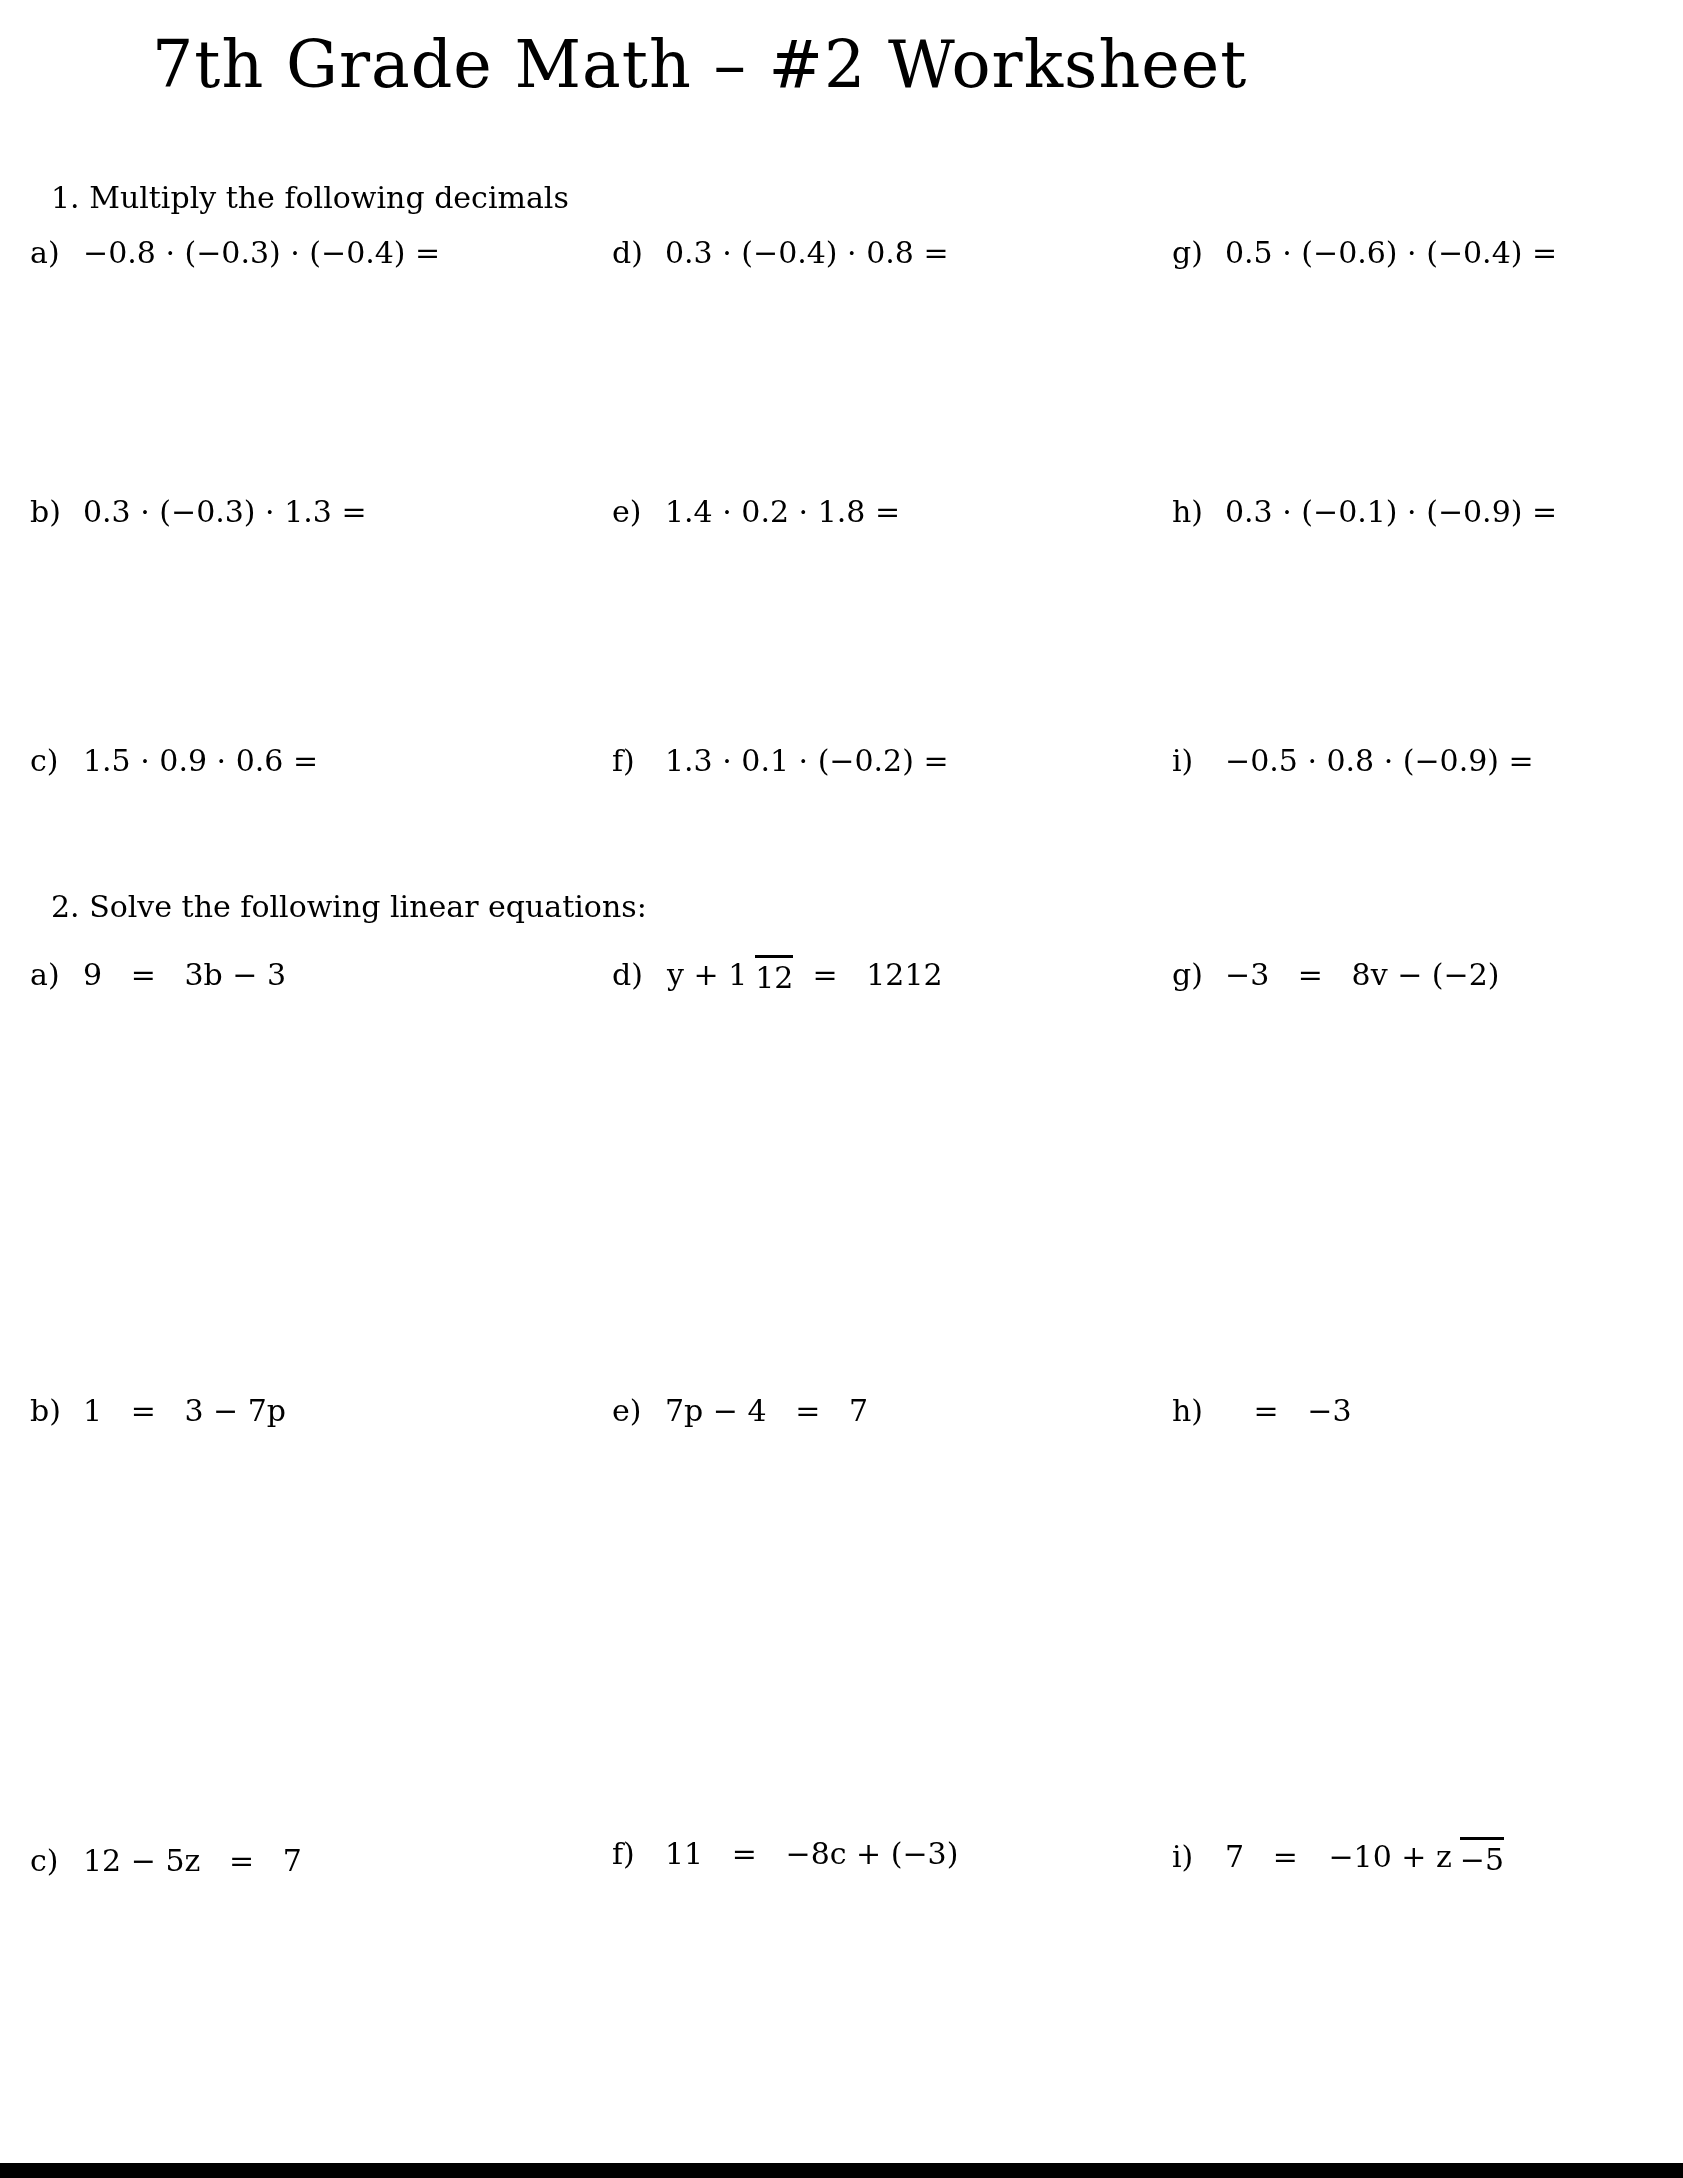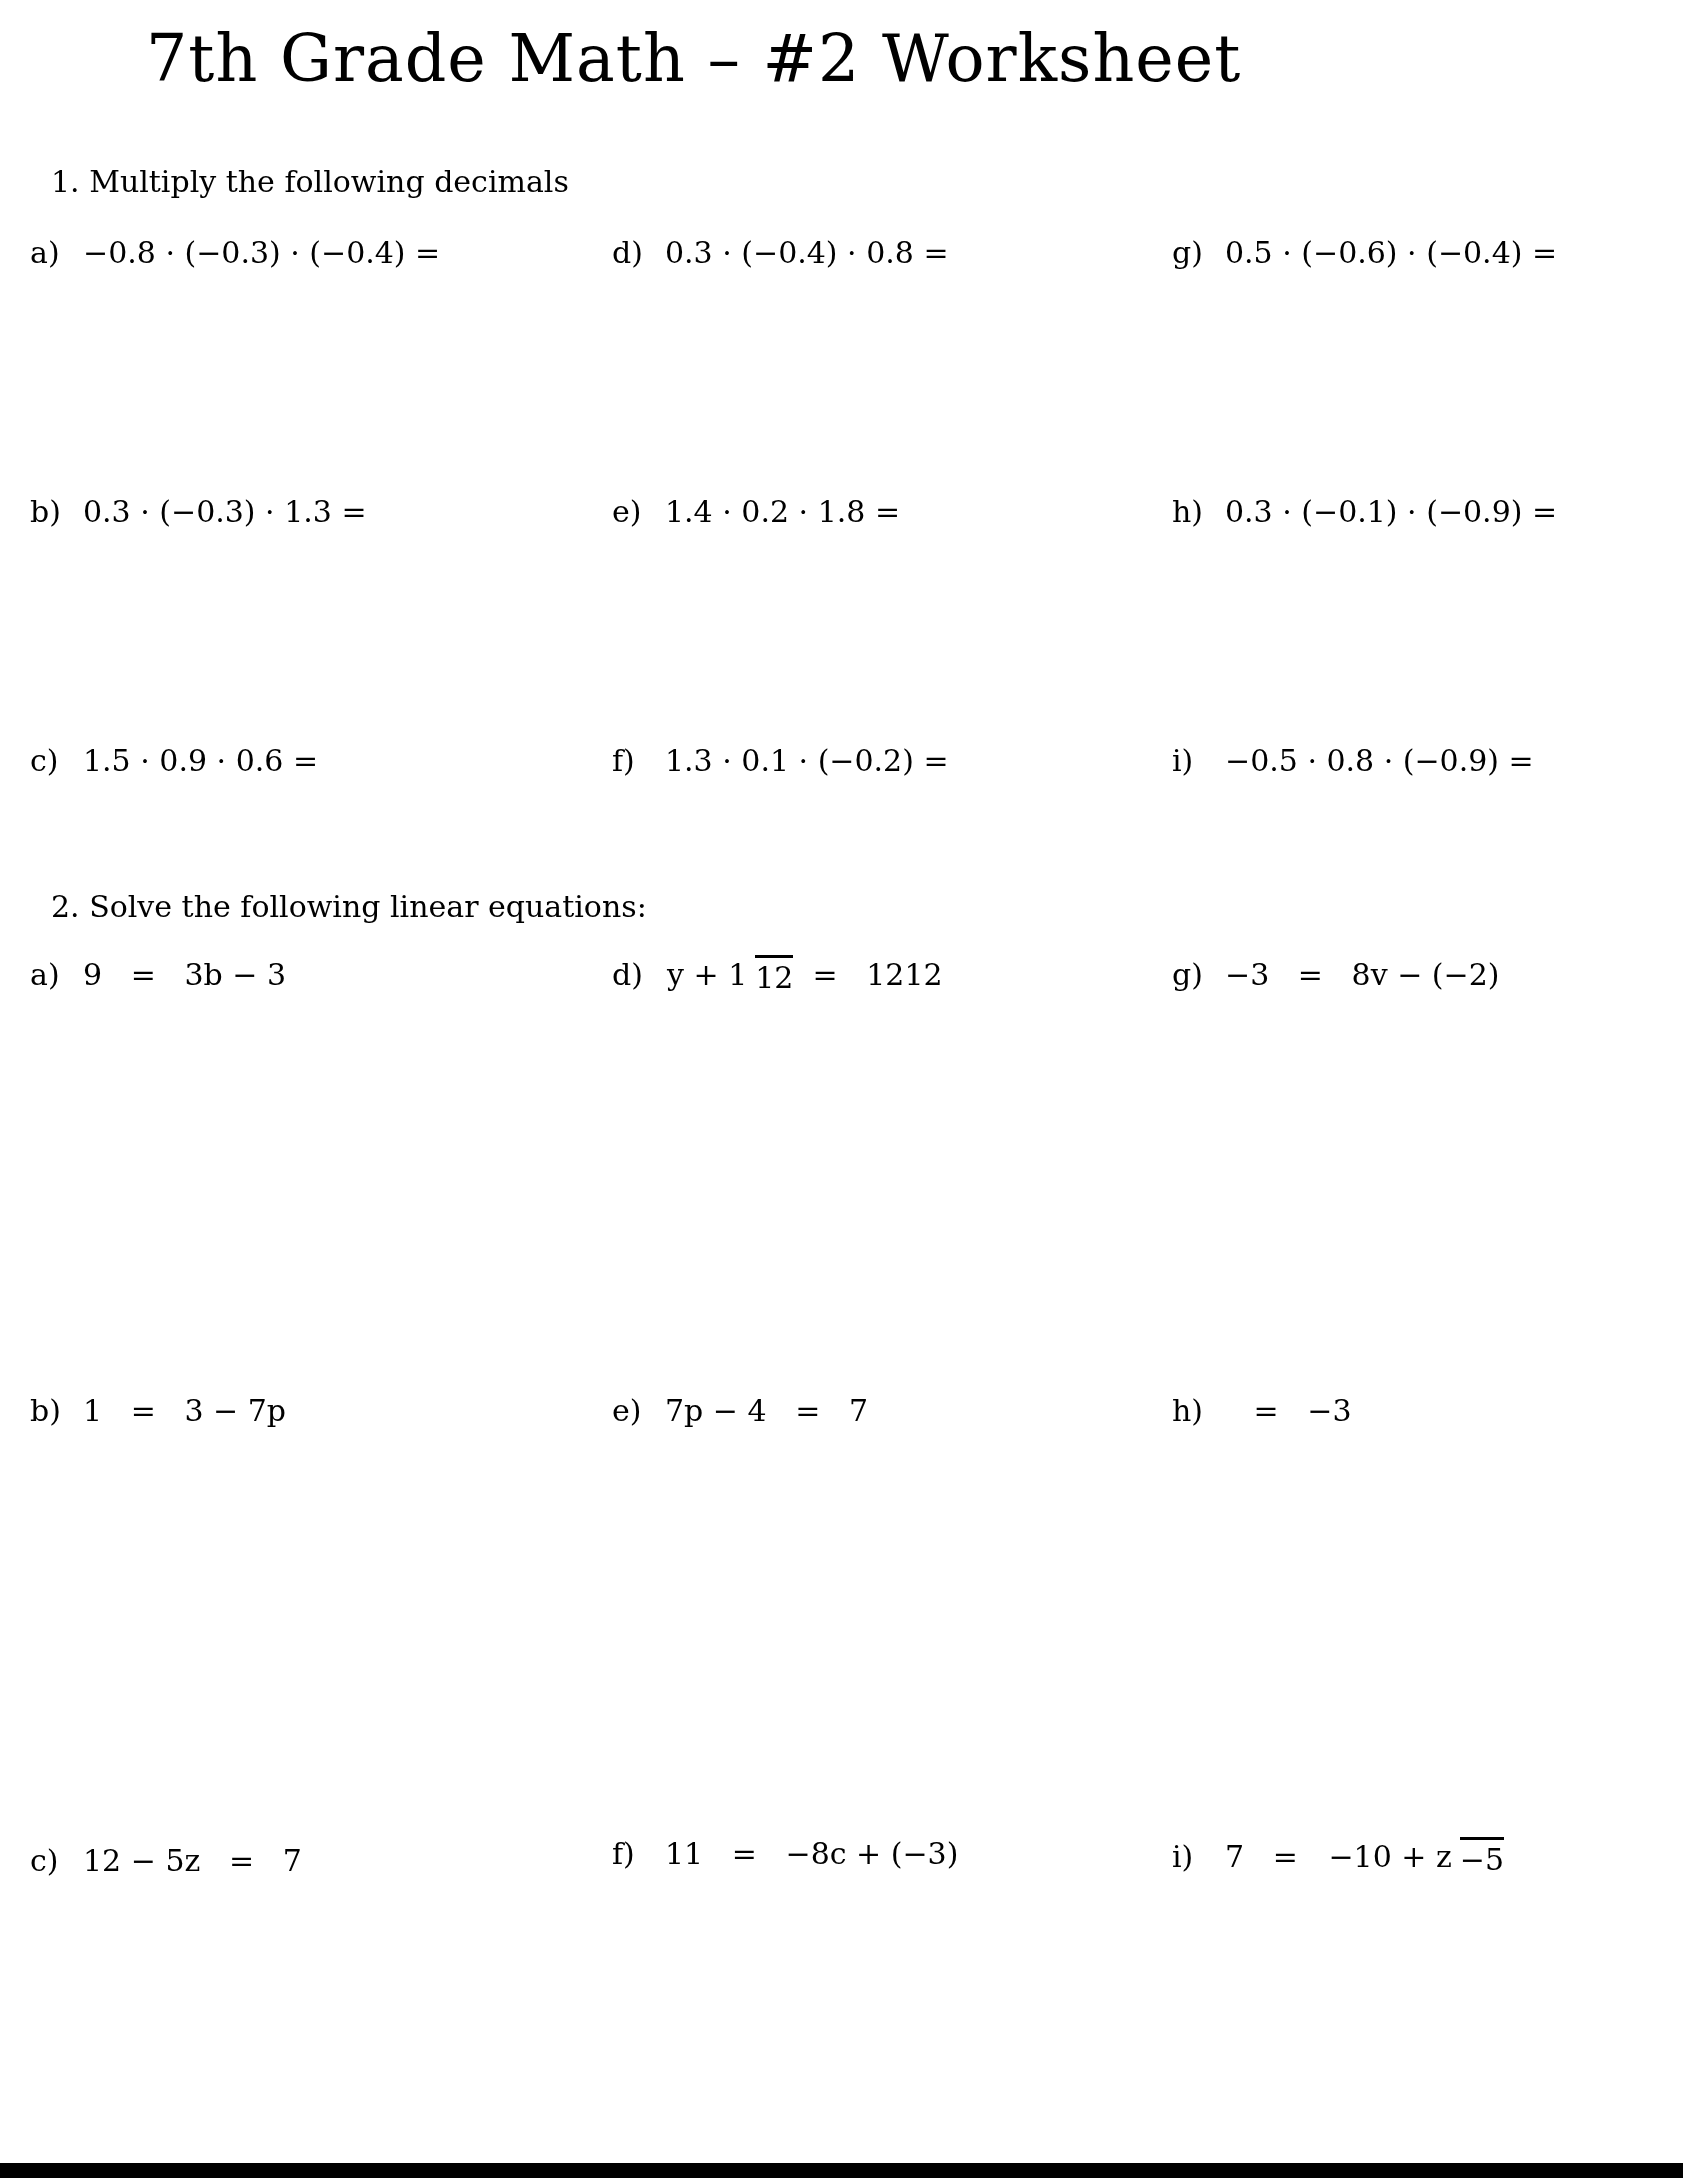--- a/index.html
+++ b/index.html
@@ -13,21 +13,21 @@
     overflow: hidden;
   }
   .title {
     position: absolute;
     left: 139px;
     top: 14px;
     font-size: 65px;
     font-weight: normal;
     letter-spacing: 1px;
     white-space: pre;
-    margin: 7px;
+    margin: 13px;
   }
   .sec-head {
     position: absolute;
     left: 51px;
     font-size: 30px;
     white-space: pre;
   }
   .prob {
     position: absolute;
     display: flex;
@@ -63,21 +63,21 @@
     background: #000000;
   }
 </style>
 </head>
 <body>
 
 <div class="page">
 
   <h1 class="title">7th Grade Math – #2 Worksheet</h1>
 
-  <div class="sec-head" style="top:164px">1. Multiply the following decimals</div>
+  <div class="sec-head" style="top:180px">1. Multiply the following decimals</div>
 
   <div class="prob" style="left:30px; top:233px">
     <span class="lbl">a)</span>
     <span class="expr">−0.8 · (−0.3) · (−0.4) =</span>
   </div>
   <div class="prob" style="left:612px; top:233px">
     <span class="lbl">d)</span>
     <span class="expr">0.3 · (−0.4) · 0.8 =</span>
   </div>
   <div class="prob" style="left:1172px; top:233px">

